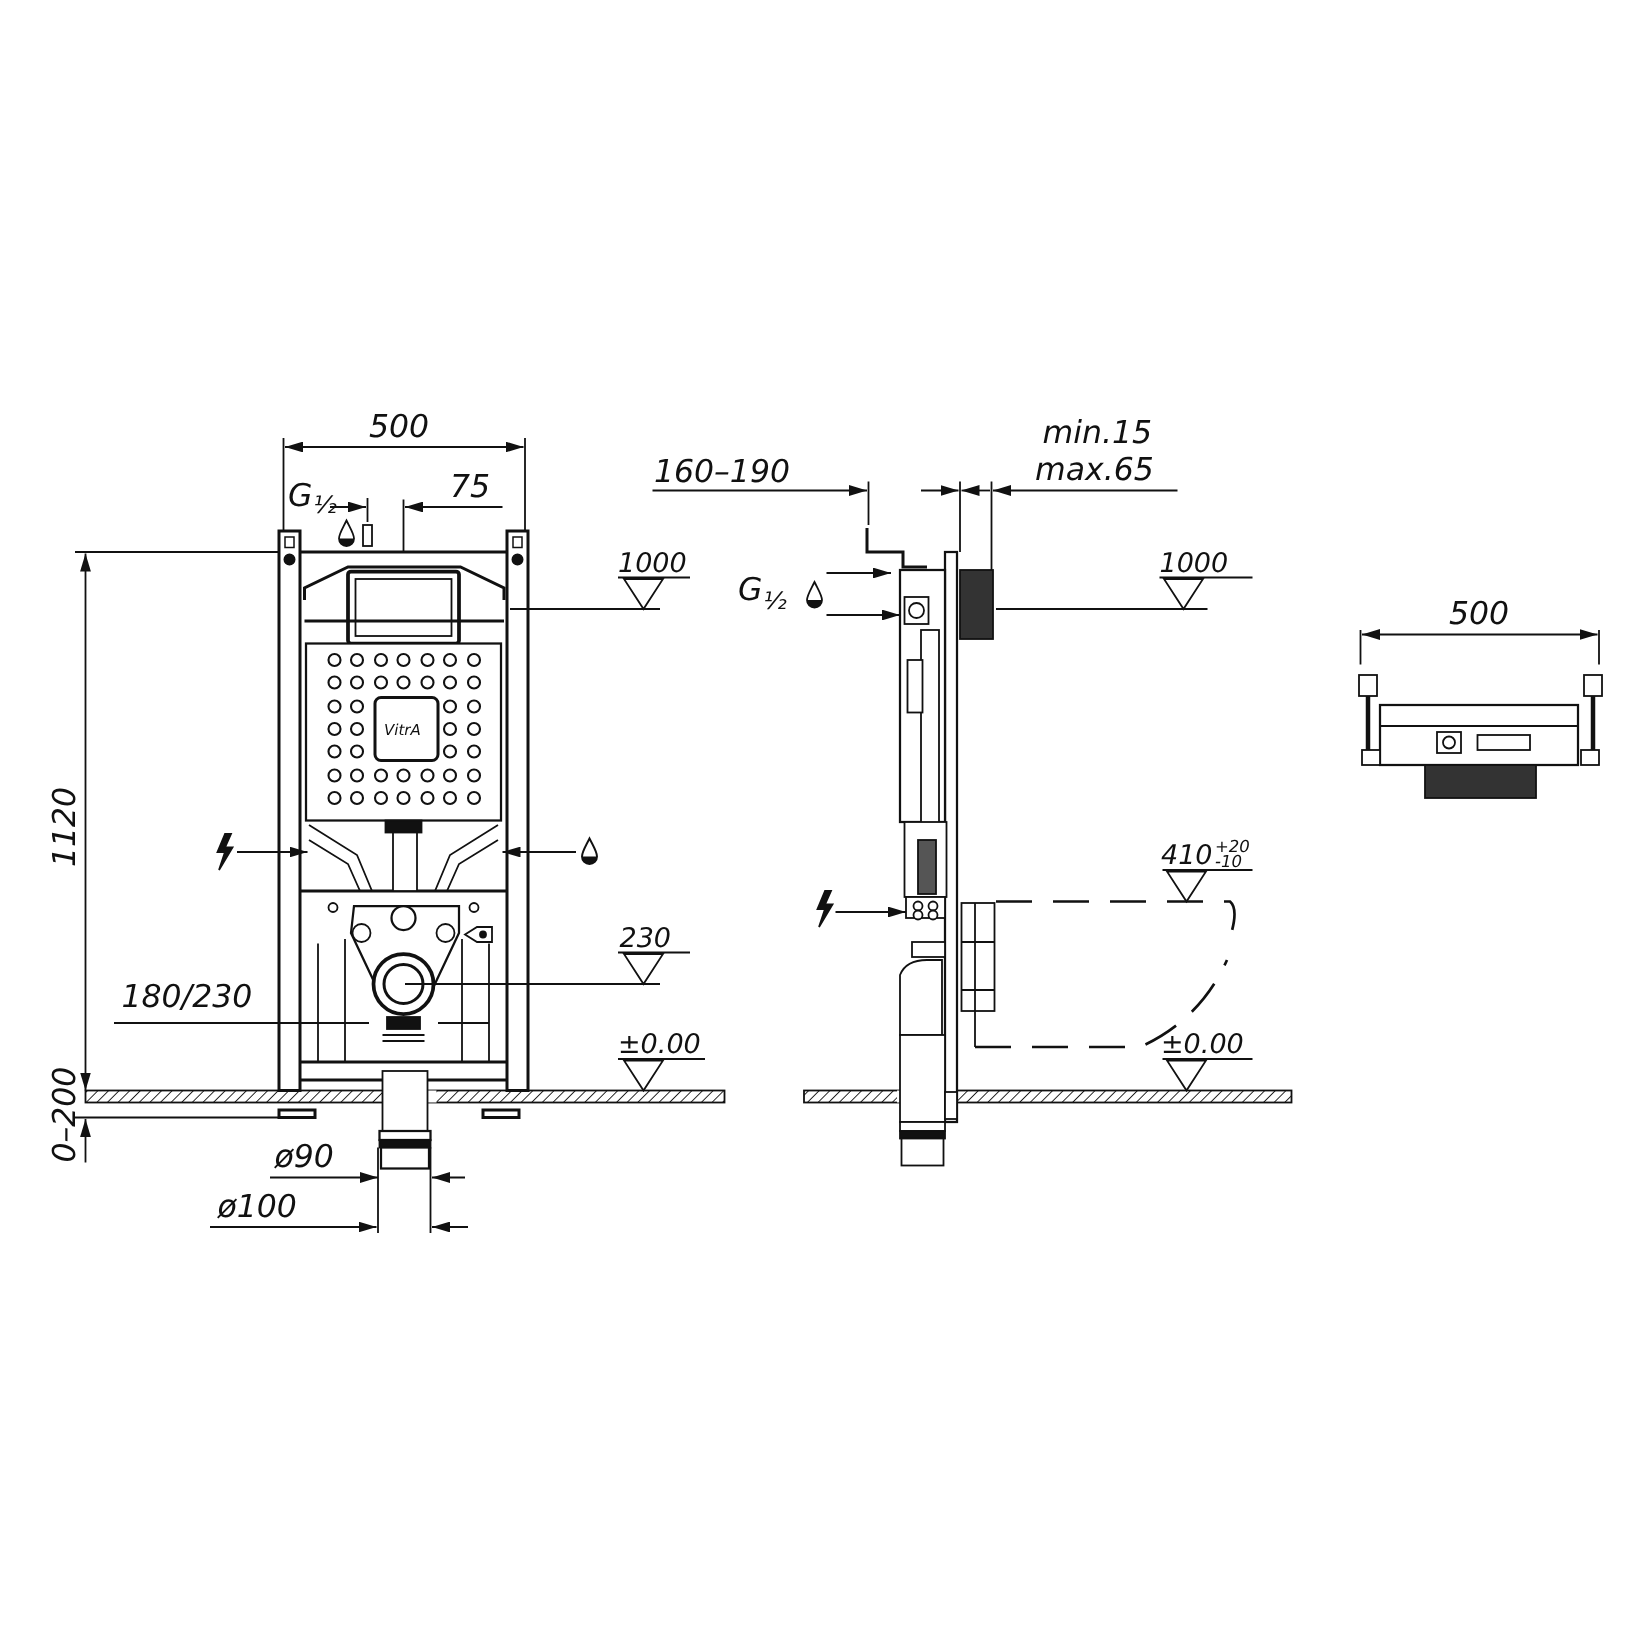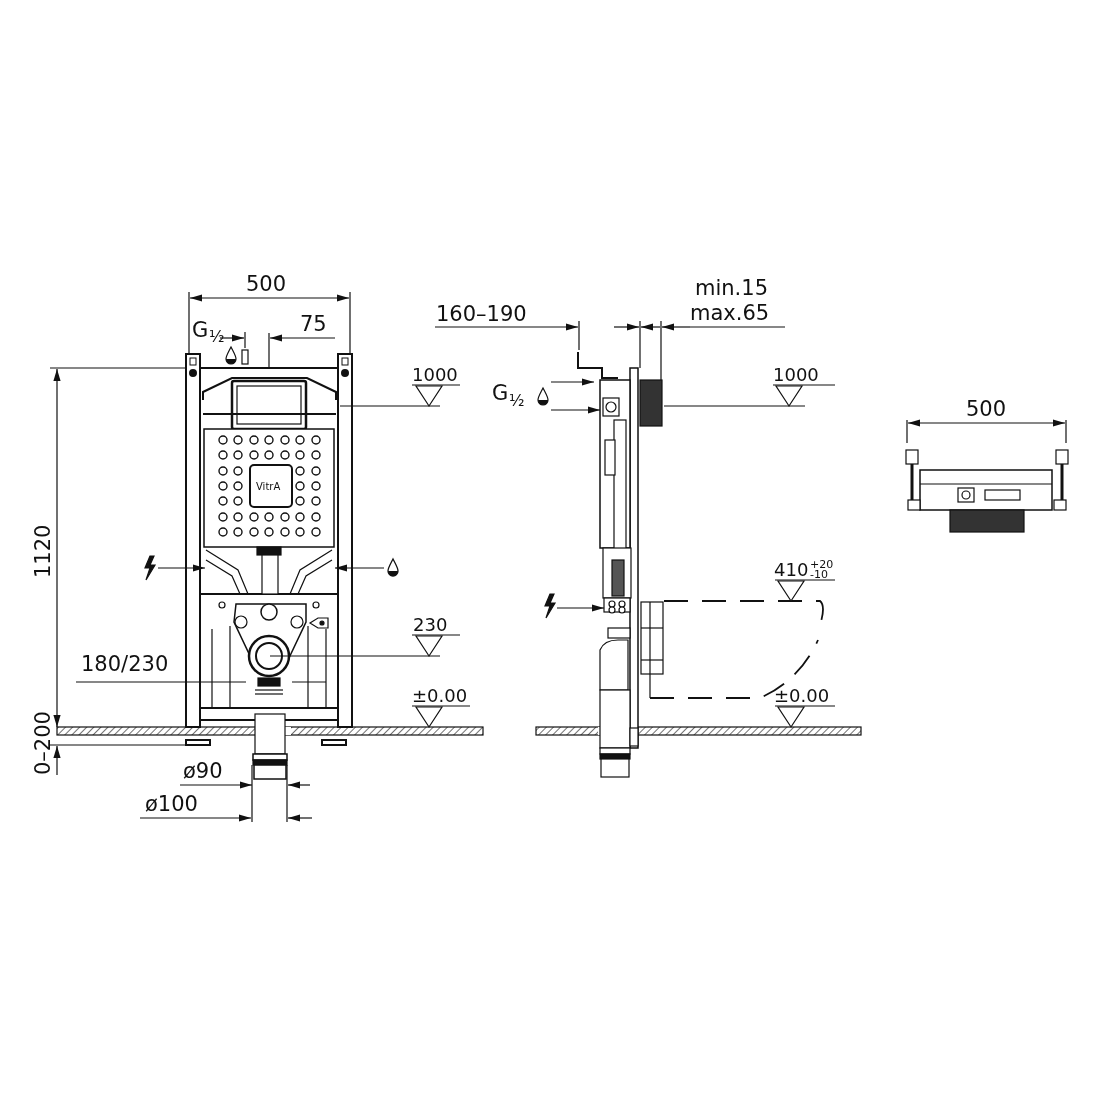--- a/index.html
+++ b/index.html
@@ -1,17 +1,17 @@
 <!DOCTYPE html>
 <html><head>
 <meta charset="utf-8">
 <style>
   html,body{margin:0;padding:0;background:#ffffff;}
   body{width:1100px;height:1100px;overflow:hidden;font-family:"DejaVu Sans",sans-serif;}
-  #canvas{position:absolute;left:0;top:0;width:1100px;height:1100px;}
+  #canvas{position:absolute;left:0;top:0;width:1100px;height:1100px;font-style:italic;}
   svg text{font-family:"DejaVu Sans",sans-serif;fill:#111;}
   .lbl{font-size:21px;}
   .sm{font-size:11px;}
 </style>
 </head>
 <body>
 
 <div id="canvas">
 <svg width="1100" height="1100" viewBox="0 0 1100 1100" xmlns="http://www.w3.org/2000/svg" stroke="#111" fill="none" stroke-width="1.2">
   <defs>

